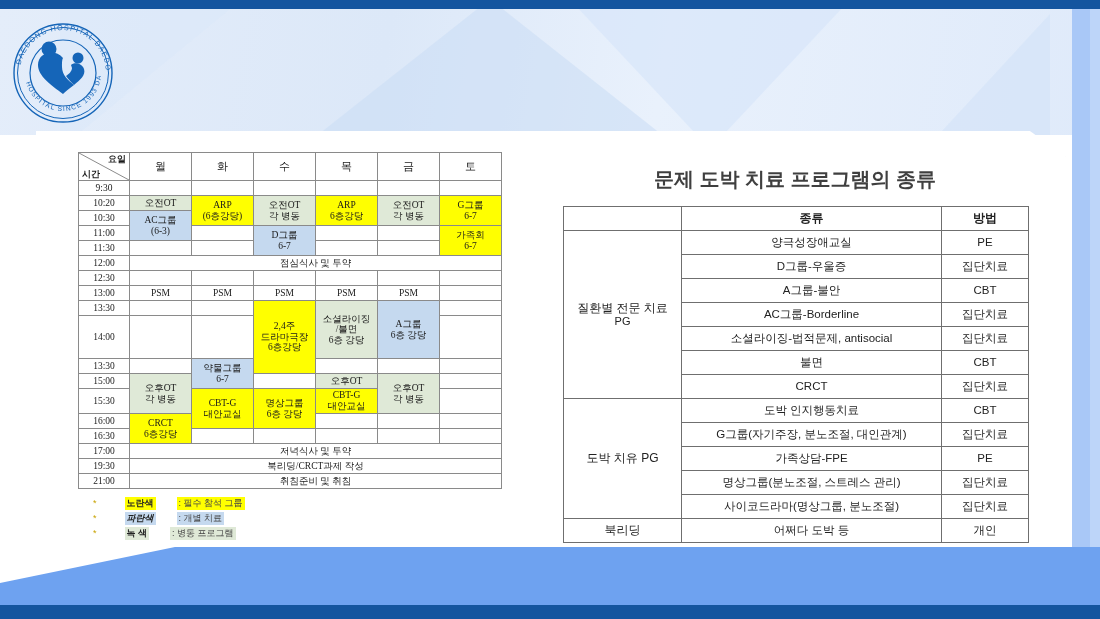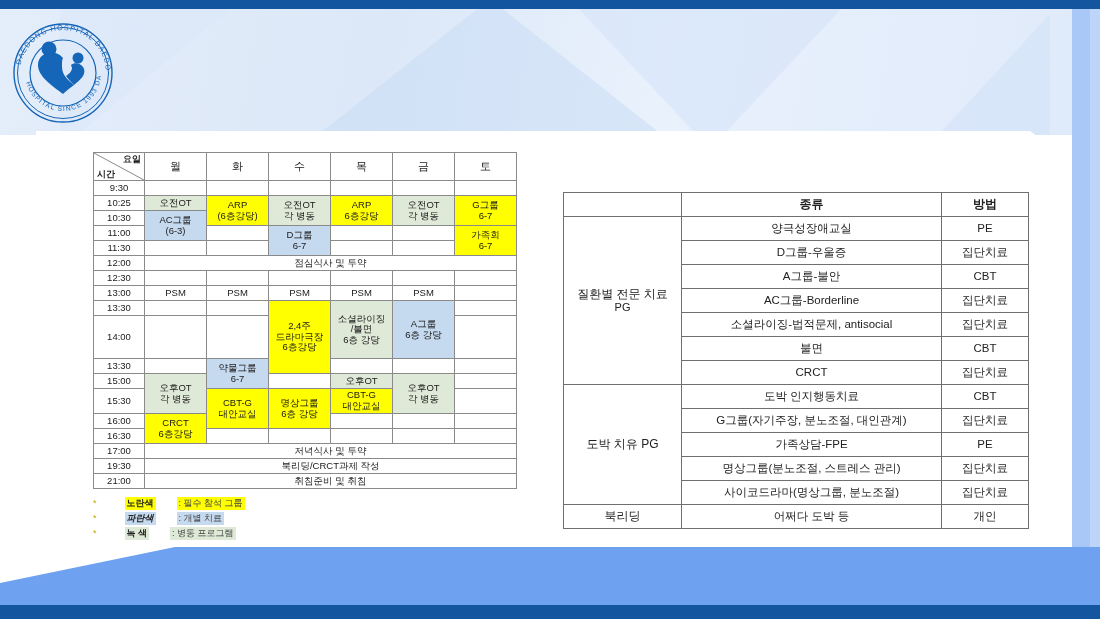--- a/index.html
+++ b/index.html
@@ -50,21 +50,21 @@
     display:flex;align-items:center;
     font-size:37px;font-weight:bold;color:#3f3f3f;letter-spacing:.5px;
     white-space:nowrap;
   }
   .right-title{
     position:absolute;left:560px;top:166px;width:470px;
     text-align:center;font-size:20px;font-weight:bold;color:#3f3f3f;
   }
 
   
-  .sched-wrap{position:absolute;left:93px;top:152px;}
+  .sched-wrap{position:absolute;left:78px;top:152px;font-family:Liberation Serif, serif;}
   table.sched{border-collapse:collapse;table-layout:fixed;font-size:9.5px;color:#1a1a1a;}
   table.sched td,table.sched th{
     border:1px solid #8a8a8a;padding:0;text-align:center;vertical-align:middle;
     line-height:1.12;font-weight:normal;background:#ffffff;
   }
   .col-time{width:51px;}
   .col-day{width:62px;}
   .hdr{font-weight:bold;font-size:11px;height:27px;}
   .corner{position:relative;height:27px;padding:0;}
   .corner .dow{position:absolute;right:3px;top:1px;font-size:9px;font-weight:bold;}
@@ -84,21 +84,21 @@
   .legend .sw{font-weight:bold;padding:0 2px;color:#222;margin-left:24px;}
   .legend .sw.y{background:#ffff00;}
   .legend .sw.b{background:#c5d9ef;font-style:italic;}
   .legend .sw.g{background:#dfe9d7;}
   .legend .txt{margin-left:21px;padding:0 2px;color:#444;}
   .legend .txt.y{background:#ffff00;}
   .legend .txt.b{background:#e4eef8;}
   .legend .txt.g{background:#e8efe2;}
 
   
-  .kinds-wrap{position:absolute;left:563px;top:192px;}
+  .kinds-wrap{position:absolute;left:563px;top:206px;}
   table.kinds{border-collapse:collapse;table-layout:fixed;font-size:11.5px;color:#222;}
   table.kinds td,table.kinds th{
     border:1px solid #6f6f6f;padding:2px 3px;text-align:center;vertical-align:middle;
     height:19px;font-weight:normal;background:#fff;line-height:1.1;
   }
   .k-c1{width:118px;}
   .k-c2{width:260px;}
   .k-c3{width:87px;}
   table.kinds th{font-weight:bold;font-size:12px;}
   .grp{font-size:12px;}
@@ -183,21 +183,21 @@
         <td class="t">9:30</td>
         <td class="t"></td>
         <td class="t"></td>
         <td class="t"></td>
         <td class="t"></td>
         <td class="t"></td>
         <td class="t"></td>
       </tr>
 
       <tr>
-        <td class="t">10:25</td>
+        <td class="t">10:20</td>
         <td class="t g">오전OT</td>
         <td class="t y" rowspan="2">ARP<br>(6층강당)</td>
         <td class="t g" rowspan="2">오전OT<br>각 병동</td>
         <td class="t y" rowspan="2">ARP<br>6층강당</td>
         <td class="t g" rowspan="2">오전OT<br>각 병동</td>
         <td class="t y" rowspan="2">G그룹<br>6-7</td>
       </tr>
 
       <tr>
         <td class="t">10:30</td>
@@ -335,20 +335,21 @@
       <span class="sw b">파란색</span>
       <span class="txt b">: 개별 치료</span>
     </div>
     <div class="row">
       <span class="star">*</span>
       <span class="sw g">녹 색</span>
       <span class="txt g">: 병동 프로그램</span>
     </div>
   </div>
 
+  <div class="right-title">문제 도박 치료 프로그램의 종류</div>
 
   <div class="kinds-wrap">
     <table class="kinds">
       <colgroup>
           <col class="k-c1">
           <col class="k-c2">
           <col class="k-c3">
         </colgroup>
       <tbody>
           <tr>

